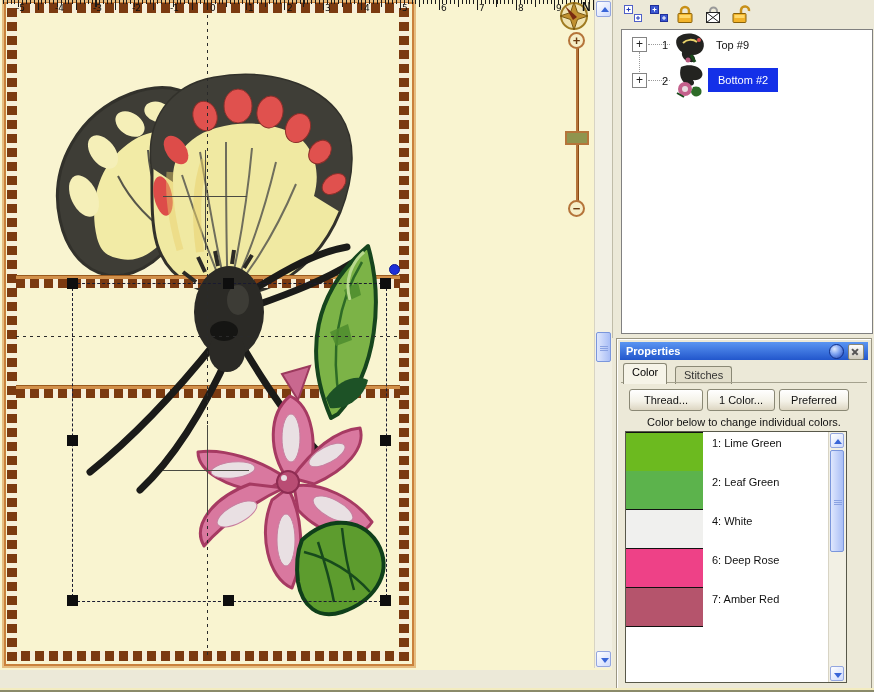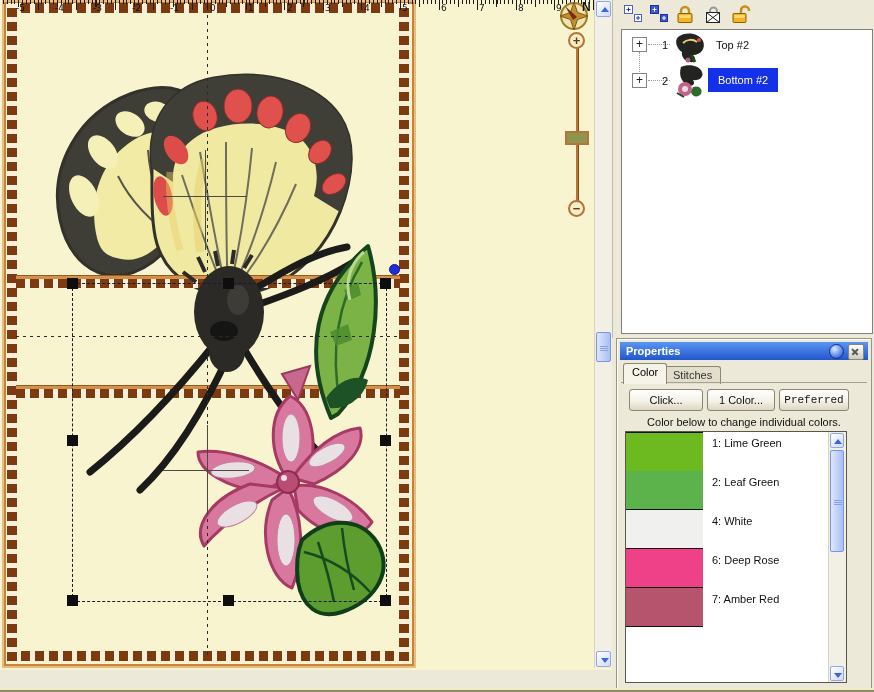--- a/index.html
+++ b/index.html
@@ -301,21 +301,21 @@
         <span class="lnum" style="left:40px;top:9px;">1</span>
         <div class="lthumb" style="left:50px;top:0;">
           <svg width="36" height="36" viewBox="0 0 36 36">
               <path d="M6,7 C14,1 27,3 31,11 C34,18 29,25 21,25 C25,29 23,33 18,32 C13,31 9,27 10,22 C5,19 2,11 6,7 Z" fill="#232320"></path>
               <path d="M11,13 C15,9 21,9 25,12" stroke="#e8d26a" stroke-width="2" fill="none"></path>
               <circle cx="27" cy="10" r="2" fill="#d85050"></circle>
               <path d="M19,25 L23,32" stroke="#1a4a1c" stroke-width="3"></path>
               <circle cx="16" cy="30" r="2.5" fill="#b85a80"></circle>
             </svg>
         </div>
-        <span class="llabel" style="left:94px;top:9px;">Top #2</span>
+        <span class="llabel" style="left:94px;top:9px;">Top #9</span>
       </div>
 
       <div>
         <div class="expander" style="left:10px;top:43px;">+</div>
         <div class="dotline-h" style="left:26px;top:50px;width:22px;"></div>
         <span class="lnum" style="left:40px;top:45px;">2</span>
         <div class="lthumb" style="left:50px;top:34px;">
           <svg width="36" height="36" viewBox="0 0 36 36">
               <path d="M9,3 C17,-1 28,2 30,8 C32,13 27,17 21,16 C24,20 20,23 16,21 C11,19 6,13 9,3 Z" fill="#232320"></path>
               <circle cx="13" cy="25" r="7" fill="#c4618c"></circle>
@@ -332,26 +332,26 @@
   <div id="props">
     <div class="ptitle">
       <span>Properties</span>
       <span class="sphere"></span>
       <span class="xbtn">
           <i class="a"></i>
           <i class="b"></i>
         </span>
     </div>
     <div class="tab active" style="left:6px;">Color</div>
-    <div class="tab inactive" style="left:47px;">Stitches</div>
+    <div class="tab inactive" style="left:58px;">Stitches</div>
     <div class="tabline"></div>
 
-    <div class="xpbtn" style="left:12px;width:74px;">Click...</div>
+    <div class="xpbtn" style="left:12px;width:74px;">Thread...</div>
     <div class="xpbtn" style="left:90px;width:68px;">1 Color...</div>
-    <div class="xpbtn" style="left:162px;width:70px;font-family:Liberation Mono, monospace;">Preferred</div>
+    <div class="xpbtn" style="left:162px;width:70px;">Preferred</div>
 
     <div class="pcaption">Color below to change individual colors.</div>
 
     <div class="clist">
       <div class="crow">
         <div class="cswatch" style="background-color: rgb(108, 186, 31);"></div>
         <span class="clabel">1: Lime Green</span>
       </div>
       <div class="crow">
         <div class="cswatch" style="background-color: rgb(92, 179, 76);"></div>

